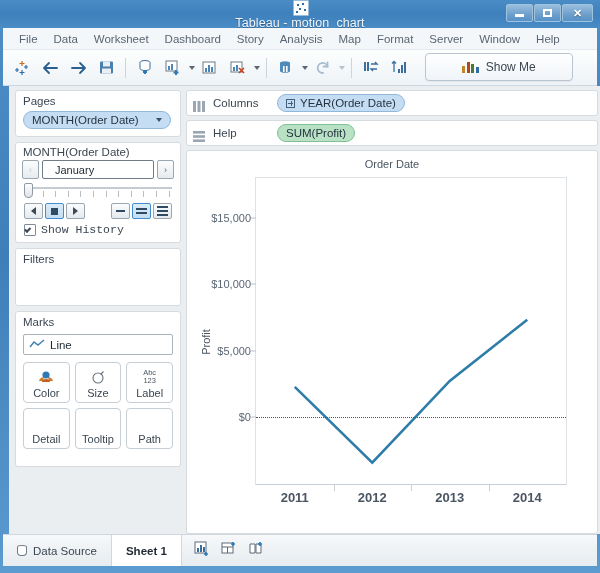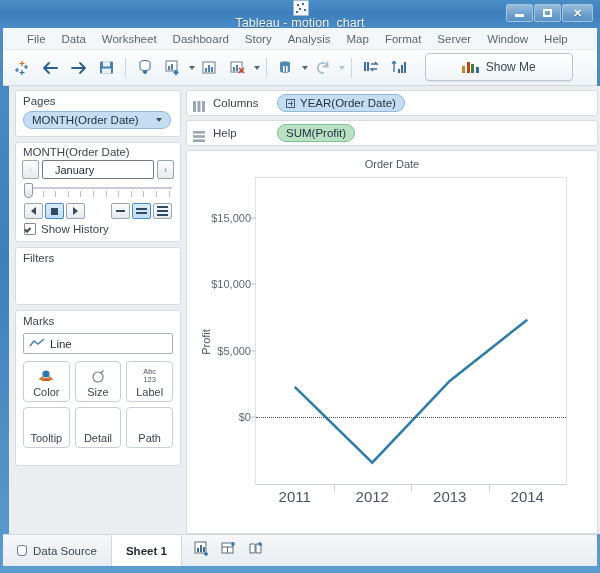--- a/index.html
+++ b/index.html
@@ -53,21 +53,21 @@
   #winbtns .wb.close { width: 31px; }
   .wb .g { position: absolute; inset: 0; display: flex; align-items: center; justify-content: center;
            color: #fff; font-size: 11px; font-weight: bold; text-shadow: 0 1px 1px rgba(0,0,0,.4); }
   .wb .bar { width: 9px; height: 3px; background: #fff; margin-top: 5px; }
   .wb .sq { width: 9px; height: 8px; border: 2px solid #fff; }
 
   
   #menubar {
     position: absolute; left: 3px; top: 28px; width: 594px; height: 22px;
     background: #f4f7fa;
-    display: flex; align-items: center; padding-left: 16px;
+    display: flex; align-items: center; padding-left: 8px;
     border-bottom: 1px solid #e4eaf0;
   }
   #menubar .mi { font-size: 11.5px; color: #5a6672; padding: 2px 8px; white-space: nowrap; }
 
   
   #toolbar {
     position: absolute; left: 3px; top: 50px; width: 594px; height: 36px;
     background: linear-gradient(180deg,#fdfefe 0%, #eef3f7 100%);
     border-bottom: 1px solid #cfd8e0;
     display: flex; align-items: center; padding-left: 6px; gap: 2px;
@@ -155,21 +155,21 @@
     background: linear-gradient(180deg,#fbfcfd,#e4eaee);
     display: flex; align-items: center; justify-content: center;
   }
   .minibtn.on { border-color: #3f8dd0; background: linear-gradient(180deg,#dcecf9,#c3ddf2); }
   .tri-l { width:0;height:0;border-top:4px solid transparent;border-bottom:4px solid transparent;border-right:5px solid #3d4a56; }
   .tri-r { width:0;height:0;border-top:4px solid transparent;border-bottom:4px solid transparent;border-left:5px solid #3d4a56; }
   .sq-s { width: 7px; height: 7px; background: #2f4a63; }
   .speed { width: 13px; display: flex; flex-direction: column; gap: 1.5px; align-items: center; }
   .speed i { height: 2.5px; background: #2f4a63; display: block; width: 11px; }
   .speed.s1 i { width: 9px; }
-  .histrow { display: flex; align-items: center; gap: 5px; padding: 4px 8px 0 8px; }
+  .histrow { display: flex; align-items: center; gap: 5px; padding: 4px 8px 0 8px; font-family: Liberation Mono, monospace; }
   .cbx {
     width: 12px; height: 12px; border: 1px solid #7f8b96; background: #fff; border-radius: 1px;
     position: relative; flex: 0 0 auto;
   }
   .cbx::after {
     content: ""; position: absolute; left: 2px; top: 4.5px; width: 4px; height: 2px;
     border-left: 2px solid #3d4a56; border-bottom: 2px solid #3d4a56;
     transform: rotate(-45deg); transform-origin: left bottom;
   }
   .histrow .lb { font-size: 11.5px; color: #3b4652; }
@@ -210,21 +210,21 @@
     position: absolute; left: 6px; top: 50%; transform: translateY(-50%) rotate(-90deg);
     font-size: 11px; color: #4b5663; transform-origin: center;
   }
   .ytick { position: absolute; right: calc(100% + 5px); transform: translateY(-50%);
            font-size: 11px; color: #5b6673; white-space: nowrap; }
   .ytickmark { position: absolute; right: 100%; width: 5px; height: 1px; background: #b9c1c9; transform: translateY(-50%); }
   .zeroline { position: absolute; left: 0; right: 0; height: 0;
               border-top: 1.4px dotted #4d5660; }
   .xaxis { position: absolute; left: 0; right: 0; bottom: -1px; height: 1px; background: #c8cfd6; }
   .xtickwrap { position: absolute; bottom: -22px; transform: translateX(-50%); text-align: center; }
-  .xtick { font-size: 15px; color: #4b5663; font-weight: normal; }
+  .xtick { font-size: 13px; color: #4b5663; font-weight: bold; }
   .xsep { position: absolute; bottom: -7px; width: 1px; height: 7px; background: #c8cfd6; }
 
   
   #bottombar {
     position: absolute; left: 3px; top: 534px; width: 594px; height: 32px;
     background: linear-gradient(180deg,#f6f8fa,#e7ecf0);
     border-top: 1px solid #cfd8e0;
     display: flex; align-items: stretch;
   }
   .btab {
@@ -515,26 +515,26 @@
               <span class="abc">
                 <span>Abc</span><br>
                 <span>123</span>
               </span>
             </span>
             <span class="mlabel">Label</span>
           </div>
 
           <div class="mbtn">
             <span class="gly"></span>
-            <span class="mlabel">Tooltip</span>
+            <span class="mlabel">Detail</span>
           </div>
 
           <div class="mbtn">
             <span class="gly"></span>
-            <span class="mlabel">Detail</span>
+            <span class="mlabel">Tooltip</span>
           </div>
 
           <div class="mbtn">
             <span class="gly"></span>
             <span class="mlabel">Path</span>
           </div>
         </div>
       </div>
     </div>
 

